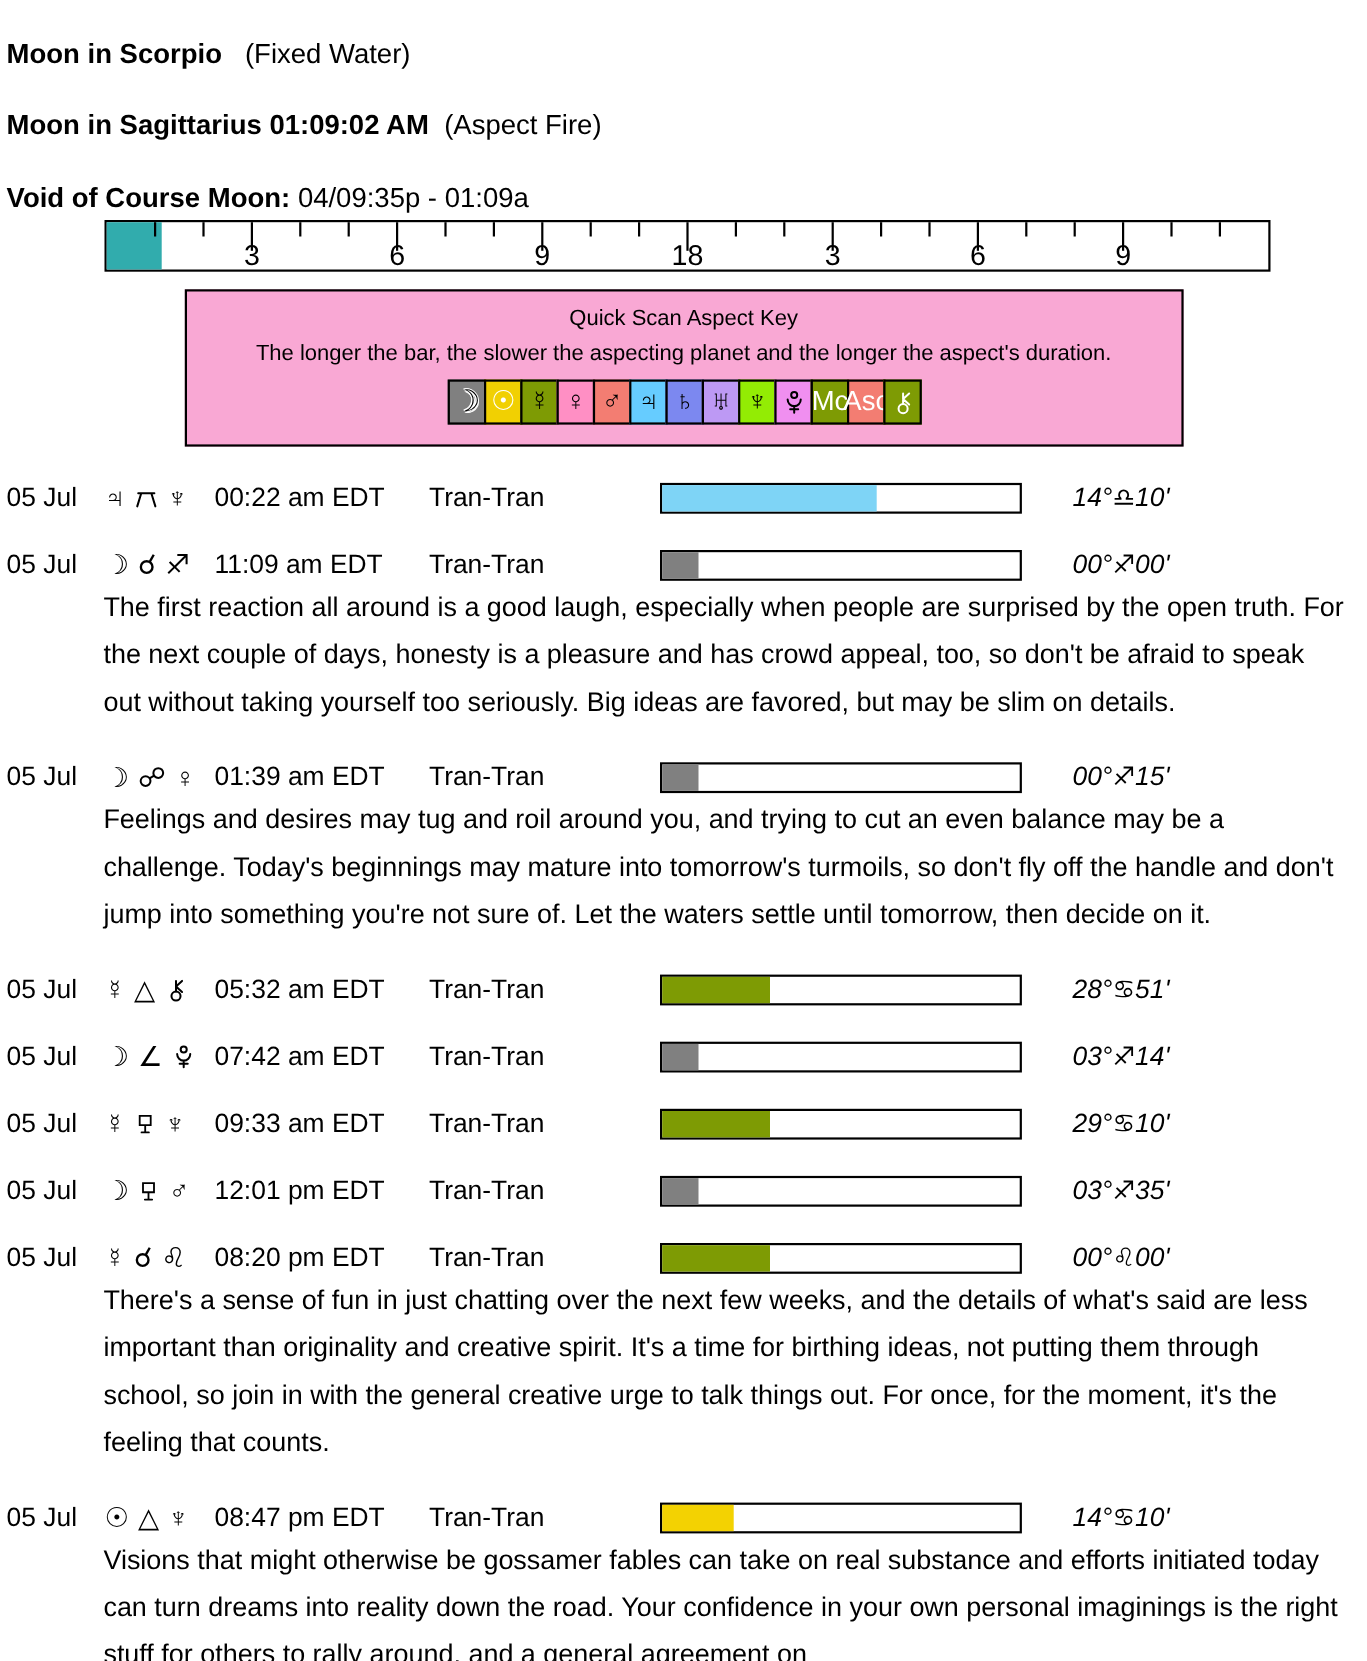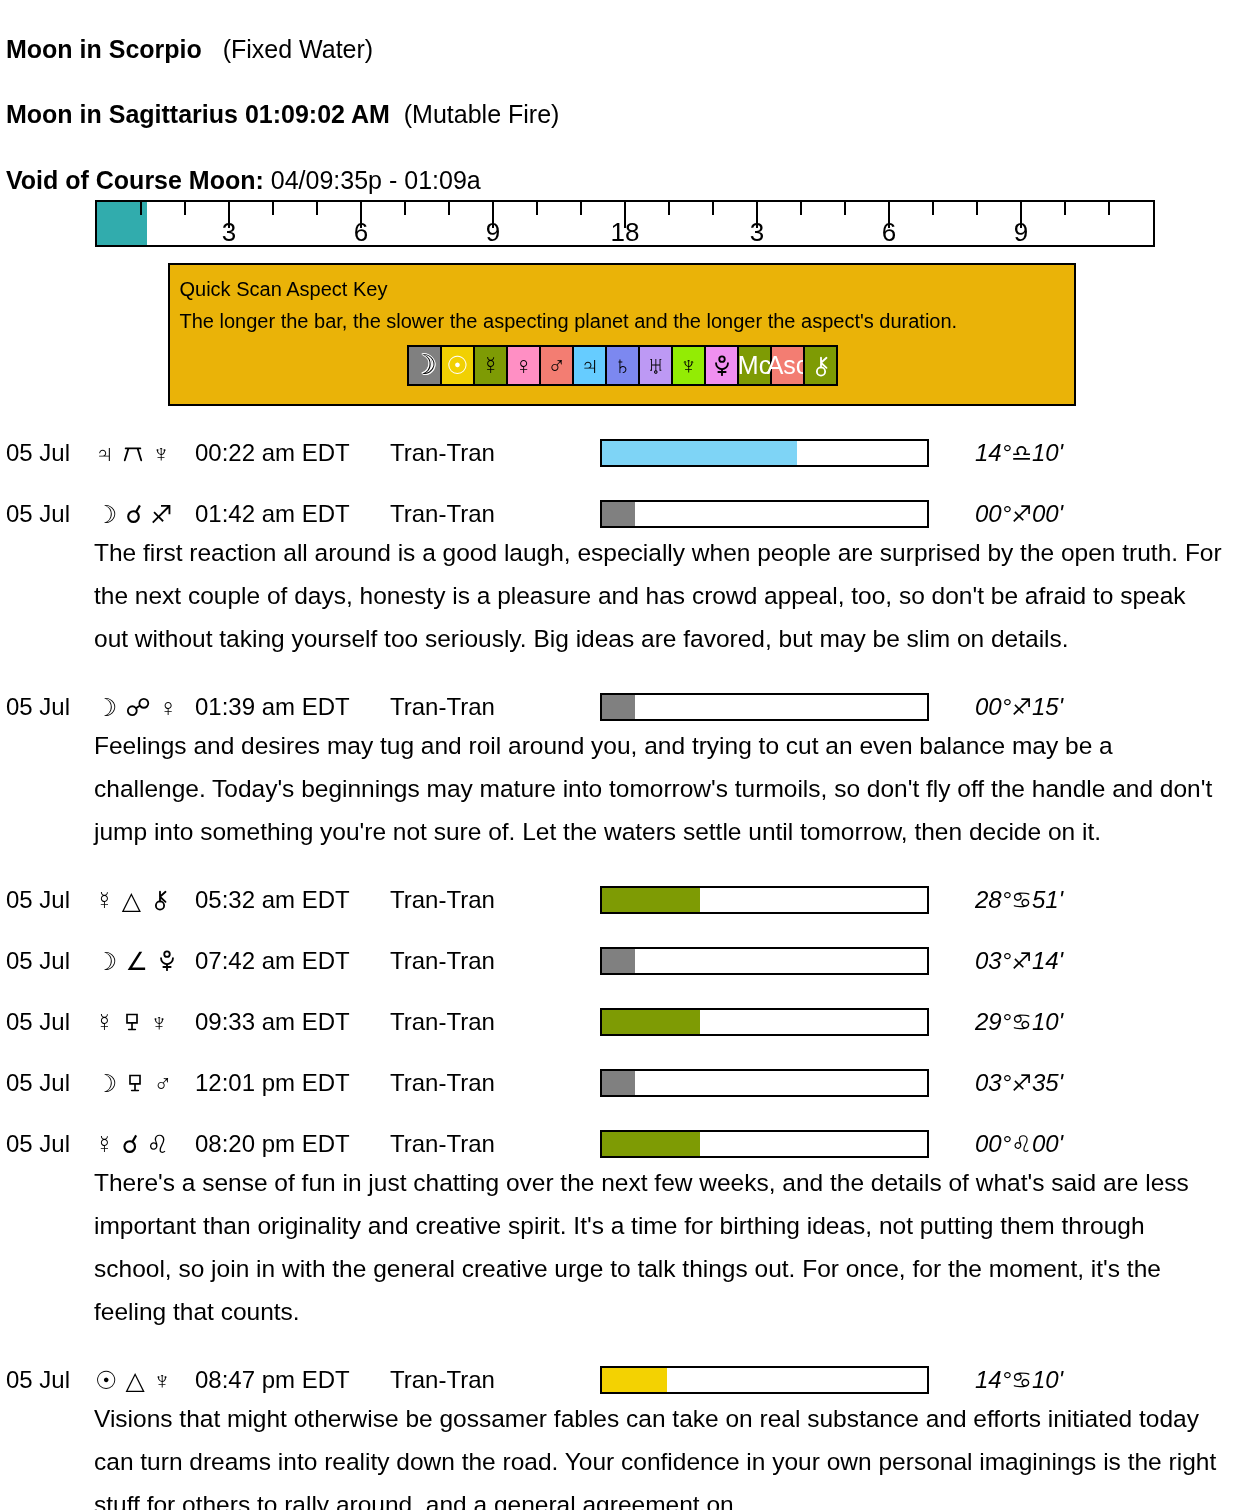--- a/index.html
+++ b/index.html
@@ -19,22 +19,22 @@
   .timeline { position:relative; margin:5px 0 0 95px; width:1060px; height:47px;
               border:2px solid #000; background:#fff; }
   .tl-fill { position:absolute; left:0; top:0; bottom:0; }
   .tick { position:absolute; top:0; width:2px; background:#000; }
   .tick.short { height:13px; } .tick.long { height:26px; }
   .tl-label { position:absolute; bottom:0px; transform:translateX(-50%);
               font-size:26px; line-height:26px; }
 
   
   .aspects-title { text-align:center; font-size:26px; font-weight:bold; margin-top:58px; }
-  .keybox { width:908px; margin:16px auto 0; border:2px solid #000; background:#eab308;
-            padding:13px 10px 18px; }
+  .keybox { width:908px; margin:16px auto 0; border:2px solid #000; background:#f9a8d4;
+            padding:13px 10px 18px; text-align:center; }
   .key-title { font-size:20px; margin-bottom:9px; }
   .key-sub { font-size:20px; margin-bottom:12px; }
   .key-row { display:flex; justify-content:center; }
   .ksq { width:35px; height:41px; border:2px solid #000; margin-right:-2px;
          display:flex; align-items:center; justify-content:center;
          font-size:25px; line-height:1; }
   .ksq.textlabel { font-size:25px; }
   .ksq .moonchar { font-weight:bold; font-size:27px; color:#000;
         text-shadow:-1px 0 #fff,1px 0 #fff,0 -1px #fff,0 1px #fff,1px 1px #fff,-1px -1px #fff; }
 
@@ -60,21 +60,21 @@
 <div>
 
 
   <div class="gap1"></div>
   <div class="hline">
     <span class="b">Moon in Scorpio</span>&nbsp;&nbsp;&nbsp;<span>(Fixed Water)</span>
   </div>
 
   <div class="gap2"></div>
   <div class="hline">
-    <span class="b">Moon in Sagittarius 01:09:02 AM</span>&nbsp;&nbsp;<span>(Mutable Fire)</span>
+    <span class="b">Moon in Sagittarius 01:09:02 AM</span>&nbsp;&nbsp;<span>(Aspect Fire)</span>
   </div>
 
   <div class="gap3"></div>
   <div class="hline">
     <span class="b">Void of Course Moon:</span> <span>04/09:35p -  01:09a</span>
   </div>
 
   <div class="timeline">
     <div class="tl-fill" id="tl-fill" style="width: 4.7%; background: rgb(49, 172, 173);"></div>
     <div id="tl-ticks">
@@ -187,21 +187,21 @@
         </span>
         <span class="c-val"><span>14°</span><span class="sym zsym">♎</span><span>10'</span></span>
       </div>
       <div class="arow">
         <span class="c-date">05 Jul</span>
         <span class="c-syms">
           <span class="sym ">☽</span>
           <span class="sym ">☌</span>
           <span class="sym ">♐</span>
         </span>
-        <span class="c-time">01:42 am EDT</span>
+        <span class="c-time">11:09 am EDT</span>
         <span class="c-type">Tran-Tran</span>
         <span class="c-bar">
           <span class="fill" style="width:10%;background:#808080"></span>
         </span>
         <span class="c-val"><span>00°</span><span class="sym zsym">♐</span><span>00'</span></span>
       </div>
       <div class="ptext">The first reaction all around is a good laugh, especially when people are surprised by the open truth. For the next couple of days, honesty is a pleasure and has crowd appeal, too, so don't be afraid to speak out without taking yourself too seriously. Big ideas are favored, but may be slim on details.</div>
       <div class="arow">
         <span class="c-date">05 Jul</span>
         <span class="c-syms">

